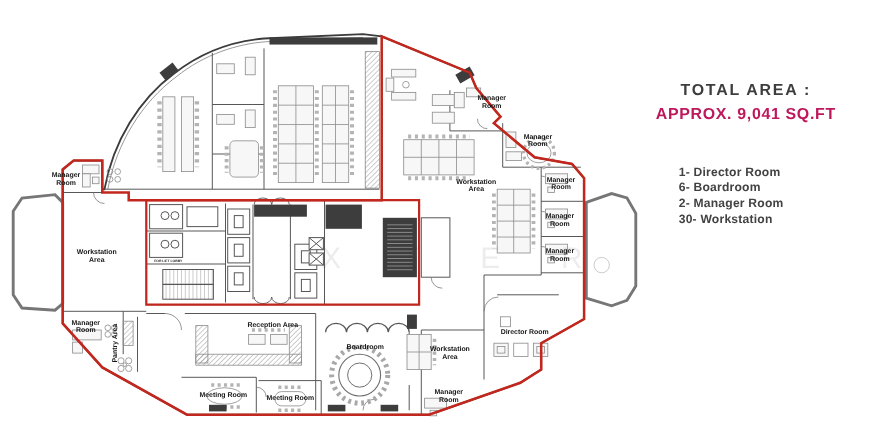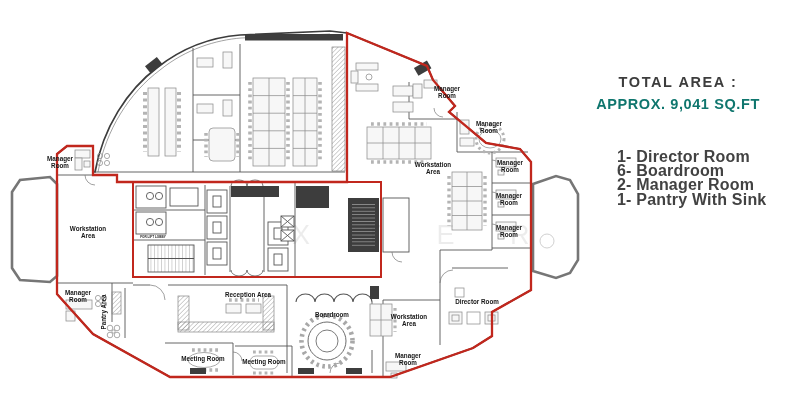--- a/index.html
+++ b/index.html
@@ -9,25 +9,25 @@
   }
   .stage{position:absolute;left:0;top:0;width:800px;height:400px;}
   svg{position:absolute;left:0;top:0;}
   .panel{position:absolute;left:558px;top:0;width:242px;height:400px;}
   .panel-title{
     position:absolute;left:0;top:74px;width:240px;text-align:center;
     font-size:14.5px;font-weight:bold;letter-spacing:1.6px;color:#3d3d3d;
   }
   .panel-subtitle{
     position:absolute;left:0;top:96px;width:240px;text-align:center;
-    font-size:14.5px;font-weight:bold;letter-spacing:0.6px;color:#0f766e;
+    font-size:14.5px;font-weight:bold;letter-spacing:0.6px;color:#be185d;
   }
   .room-list{
     position:absolute;left:59px;top:150px;
-    font-size:16px;font-weight:bold;letter-spacing:0.2px;color:#424242;
+    font-size:11px;font-weight:bold;letter-spacing:0.2px;color:#424242;
     line-height:14.2px;white-space:nowrap;
   }
   text{font-family:"Liberation Sans","DejaVu Sans",sans-serif;}
 </style>
 </head>
 <body>
 
 <div class="stage">
 
 <svg width="586" height="400" viewBox="0 0 586 400">
@@ -273,17 +273,17 @@
       </g>
 </svg>
 
 <div class="panel">
   <div class="panel-title">TOTAL AREA :</div>
   <div class="panel-subtitle">APPROX. 9,041 SQ.FT</div>
   <div class="room-list" id="room-list">
         <div>1- Director Room</div>
         <div>6- Boardroom</div>
         <div>2- Manager Room</div>
-        <div>1- Pantry With Sink</div>
+        <div>30- Workstation</div>
       </div>
 </div>
 
 </div>
 
 </body></html>

